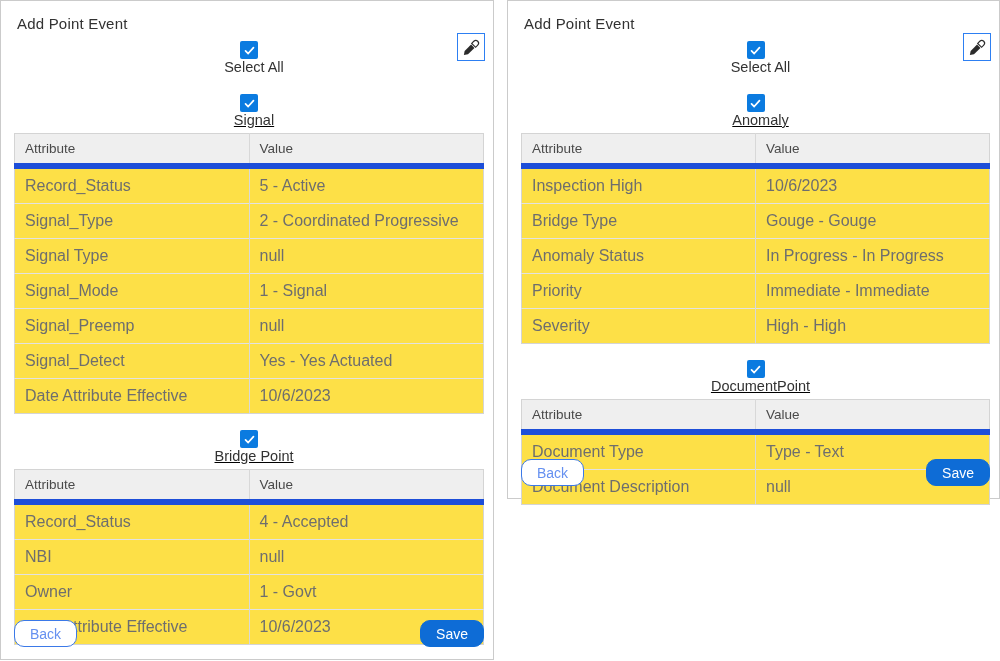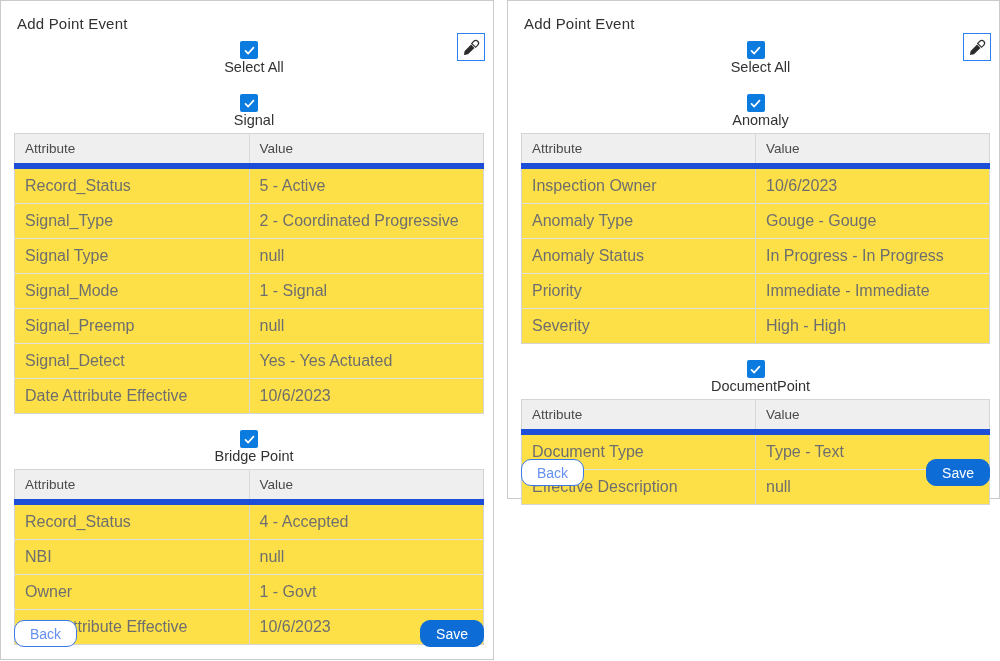--- a/index.html
+++ b/index.html
@@ -9,21 +9,21 @@
 
   .panel { position: absolute; top: 0; background: #fff;
            border: 1px solid #cbcbcb; padding: 12px 9px 23px 13px; }
   .panel-left  { left: 0;   width: 494px; height: 660px; }
   .panel-right { left: 507px; width: 493px; height: 499px; }
 
   .panel-title { font-size: 15px; color: #323232; letter-spacing: .2px; margin: 2px 0 9px 3px; }
 
   .cb-row { display: flex; align-items: center; flex-direction: column; }
   .select-all-row { margin-bottom: 19px; }
-  .section-row { margin-bottom: 5px; }
+  .section-row { margin-bottom: 5px; text-decoration: underline; }
 
   .checkbox { width: 18px; height: 18px; border-radius: 2px; flex: 0 0 18px;
               background: var(--checkbox-blue, #0b7be0); display: flex;
               align-items: center; justify-content: center; cursor: pointer; }
   .checkbox svg { width: 13px; height: 13px; display: block; }
   .cb-label { margin-left: 10px; font-size: 14.5px; color: #323232; }
 
   .picker-btn { position: absolute; top: 32px; right: 8px; width: 28px; height: 28px;
                 background: #fff; border: 1px solid var(--picker-border, #2d7ff2);
                 display: flex; align-items: center; justify-content: center;
@@ -192,25 +192,25 @@
     </div>
     <table class="attr-table">
       <thead>
         <tr>
           <th>Attribute</th>
           <th>Value</th>
         </tr>
       </thead>
       <tbody>
         <tr>
-            <td>Inspection Owner</td>
+            <td>Inspection High</td>
             <td>10/6/2023</td>
           </tr>
         <tr>
-            <td>Anomaly Type</td>
+            <td>Bridge Type</td>
             <td>Gouge - Gouge</td>
           </tr>
         <tr>
             <td>Anomaly Status</td>
             <td>In Progress - In Progress</td>
           </tr>
         <tr>
             <td>Priority</td>
             <td>Immediate - Immediate</td>
           </tr>
@@ -235,21 +235,21 @@
           <th>Attribute</th>
           <th>Value</th>
         </tr>
       </thead>
       <tbody>
         <tr>
             <td>Document Type</td>
             <td>Type - Text</td>
           </tr>
         <tr>
-            <td>Effective Description</td>
+            <td>Document Description</td>
             <td>null</td>
           </tr>
       </tbody>
     </table>
 
     <div class="footer">
       <button class="btn btn-back">Back</button>
       <button class="btn btn-save">Save</button>
     </div>
   </section>

